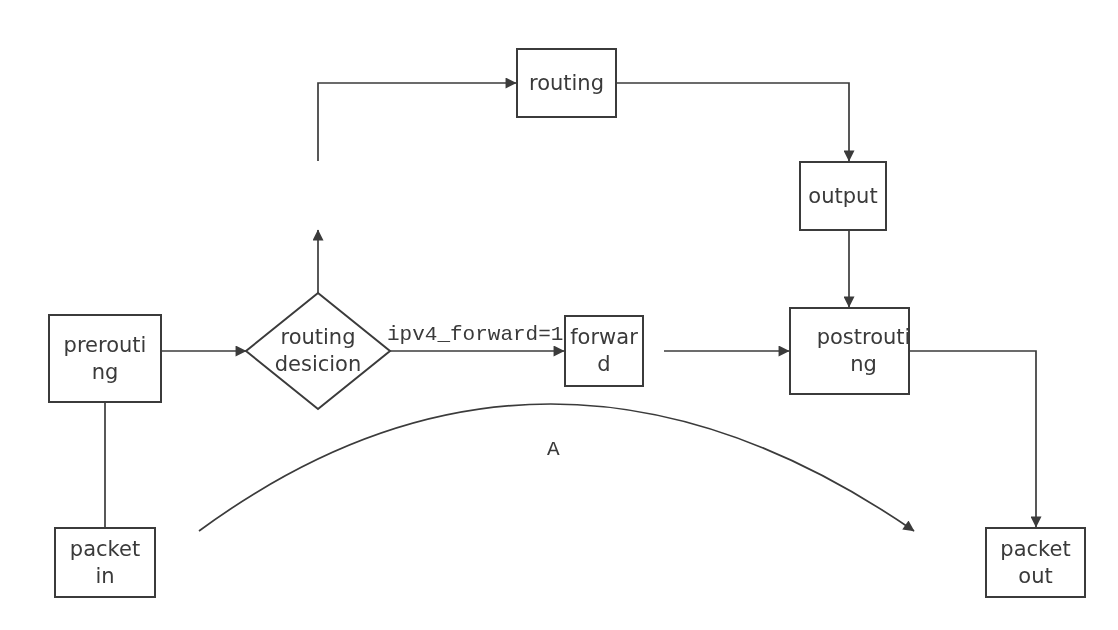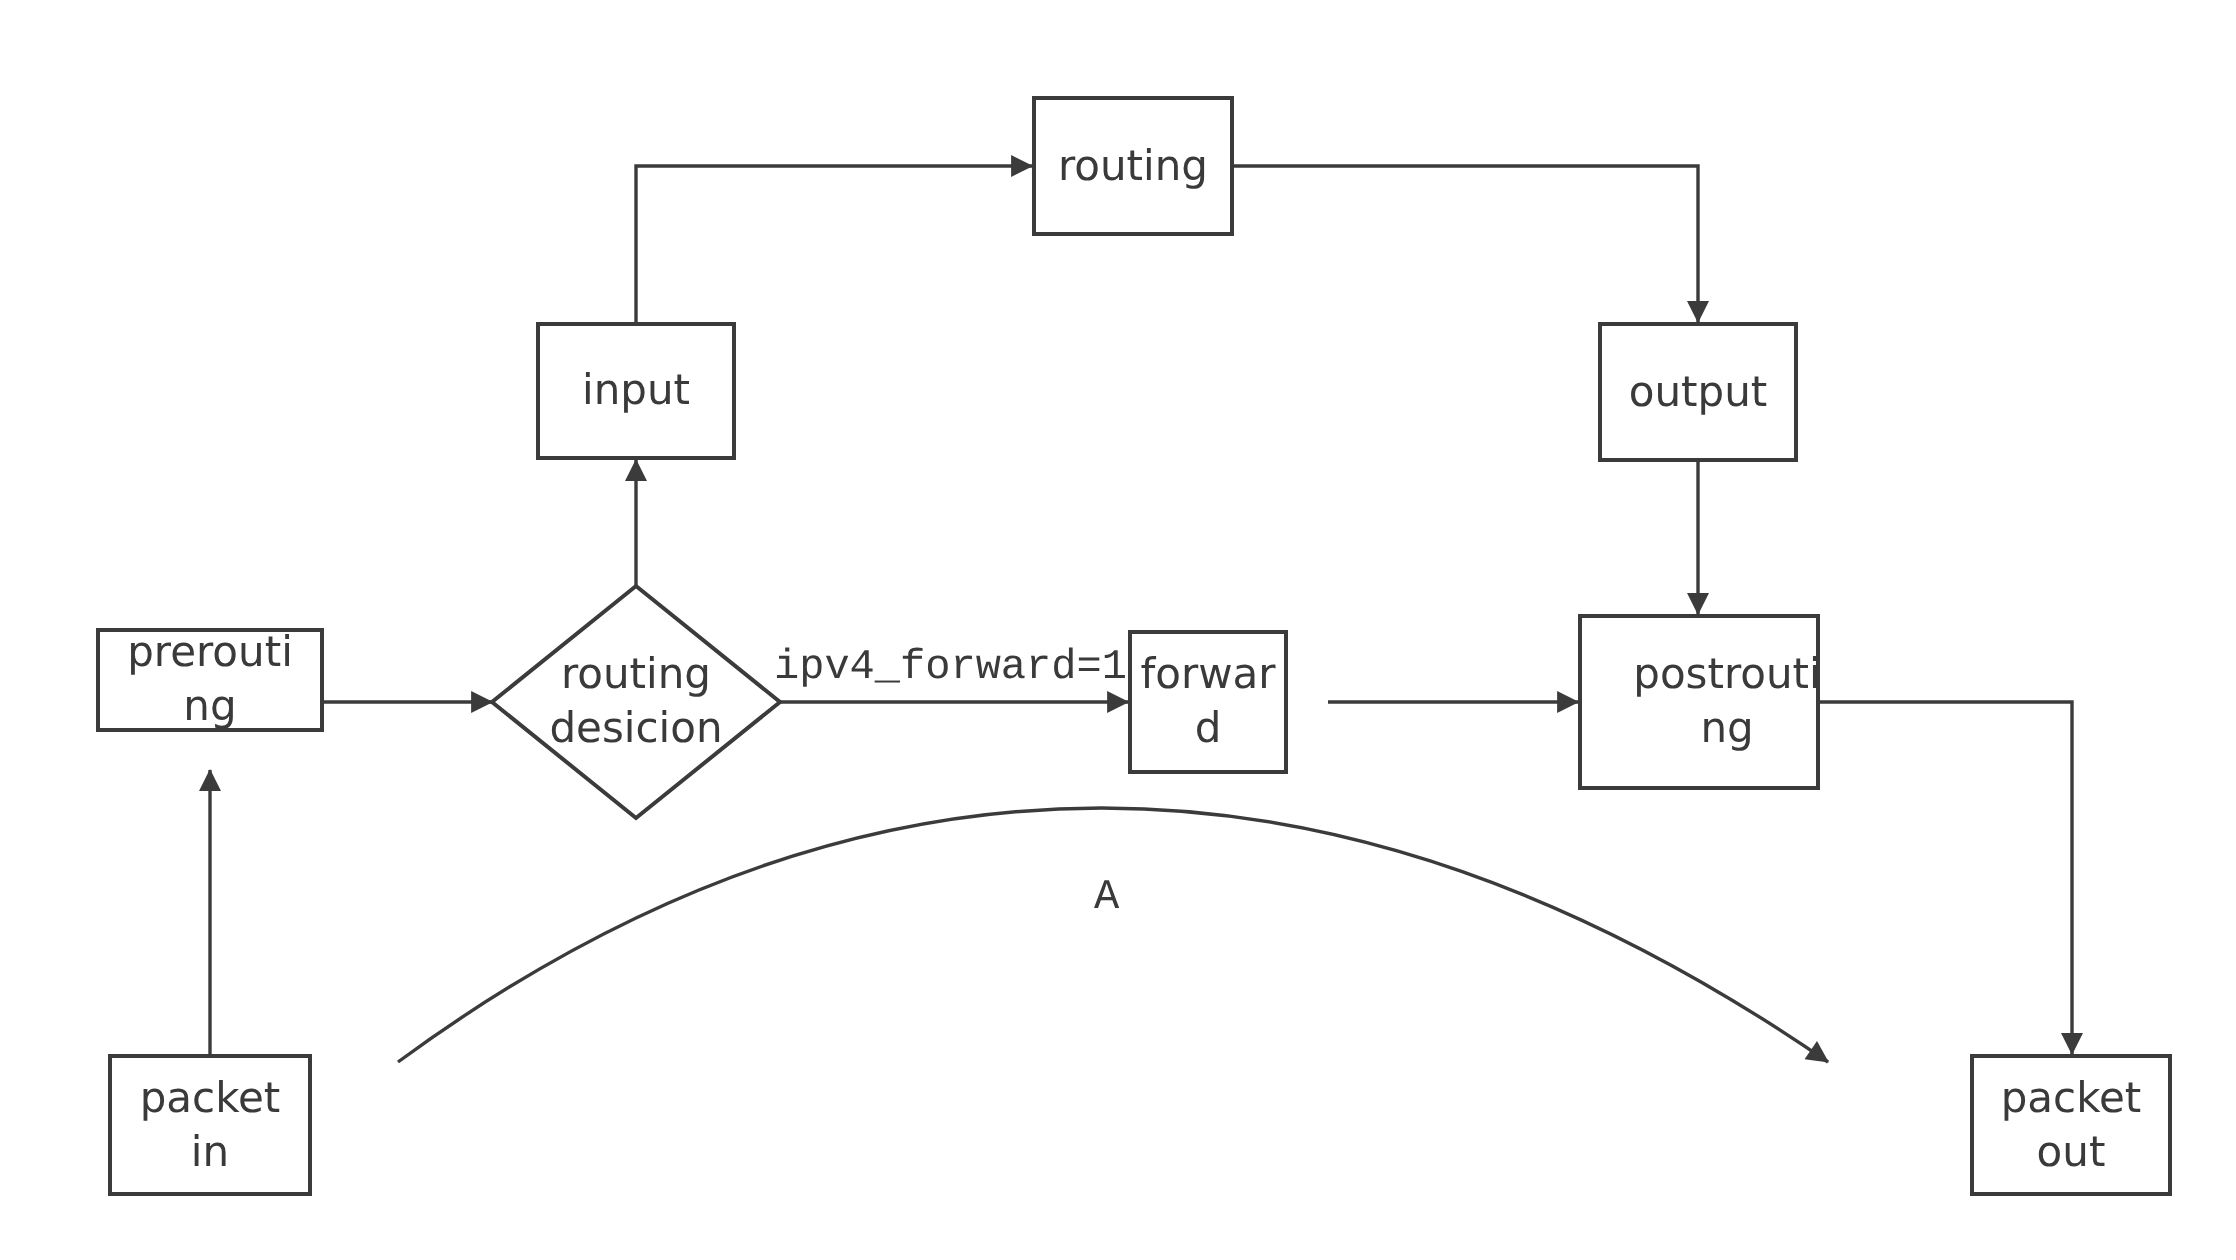--- a/index.html
+++ b/index.html
@@ -59,24 +59,24 @@
   .edge-label {
     position: absolute;
     font-size: 21px;
     line-height: 22px;
     white-space: nowrap;
     color: #3a3a3a;
     font-family: Liberation Mono, monospace;
   }
   
   #n-packet-in   { left: 54px;  top: 527px; width: 102px; height: 71px; }
-  #n-prerouting  { left: 48px;  top: 314px; width: 114px; height: 52px; }
+  #n-prerouting  { left: 48px;  top: 314px; width: 114px; height: 89px; }
   #n-input       { left: 268px; top: 161px; width: 100px; height: 69px; }
   #n-routing     { left: 516px; top: 48px;  width: 101px; height: 70px; }
-  #n-output      { left: 799px; top: 161px; width: 100px; height: 70px; }
+  #n-output      { left: 799px; top: 161px; width: 88px; height: 70px; }
   #n-forward     { left: 564px; top: 315px; width: 80px; height: 72px; }
   #n-postrouting { left: 789px; top: 307px; width: 121px; height: 88px; padding-left: 28px; }
   #n-packet-out  { left: 985px; top: 527px; width: 101px; height: 71px; }
   #n-decision-label { left: 246px; top: 293px; width: 144px; height: 116px; }
   #lbl-ipv4 { left: 387px; top: 324px; }
   #lbl-a    { left: 547px; top: 439px; }
 </style>
 </head>
 <body>
 
@@ -108,23 +108,20 @@
   </div>
 
   <div class="node" id="n-prerouting">
     <span>prerouti<br>ng</span>
   </div>
 
   <div class="diamond-label" id="n-decision-label">
     <span>routing<br>desicion</span>
   </div>
 
-  <div class="node" id="n-input">
-    <span>input</span>
-  </div>
 
   <div class="node" id="n-routing">
     <span>routing</span>
   </div>
 
   <div class="node" id="n-output">
     <span>output</span>
   </div>
 
   <div class="node" id="n-forward">

